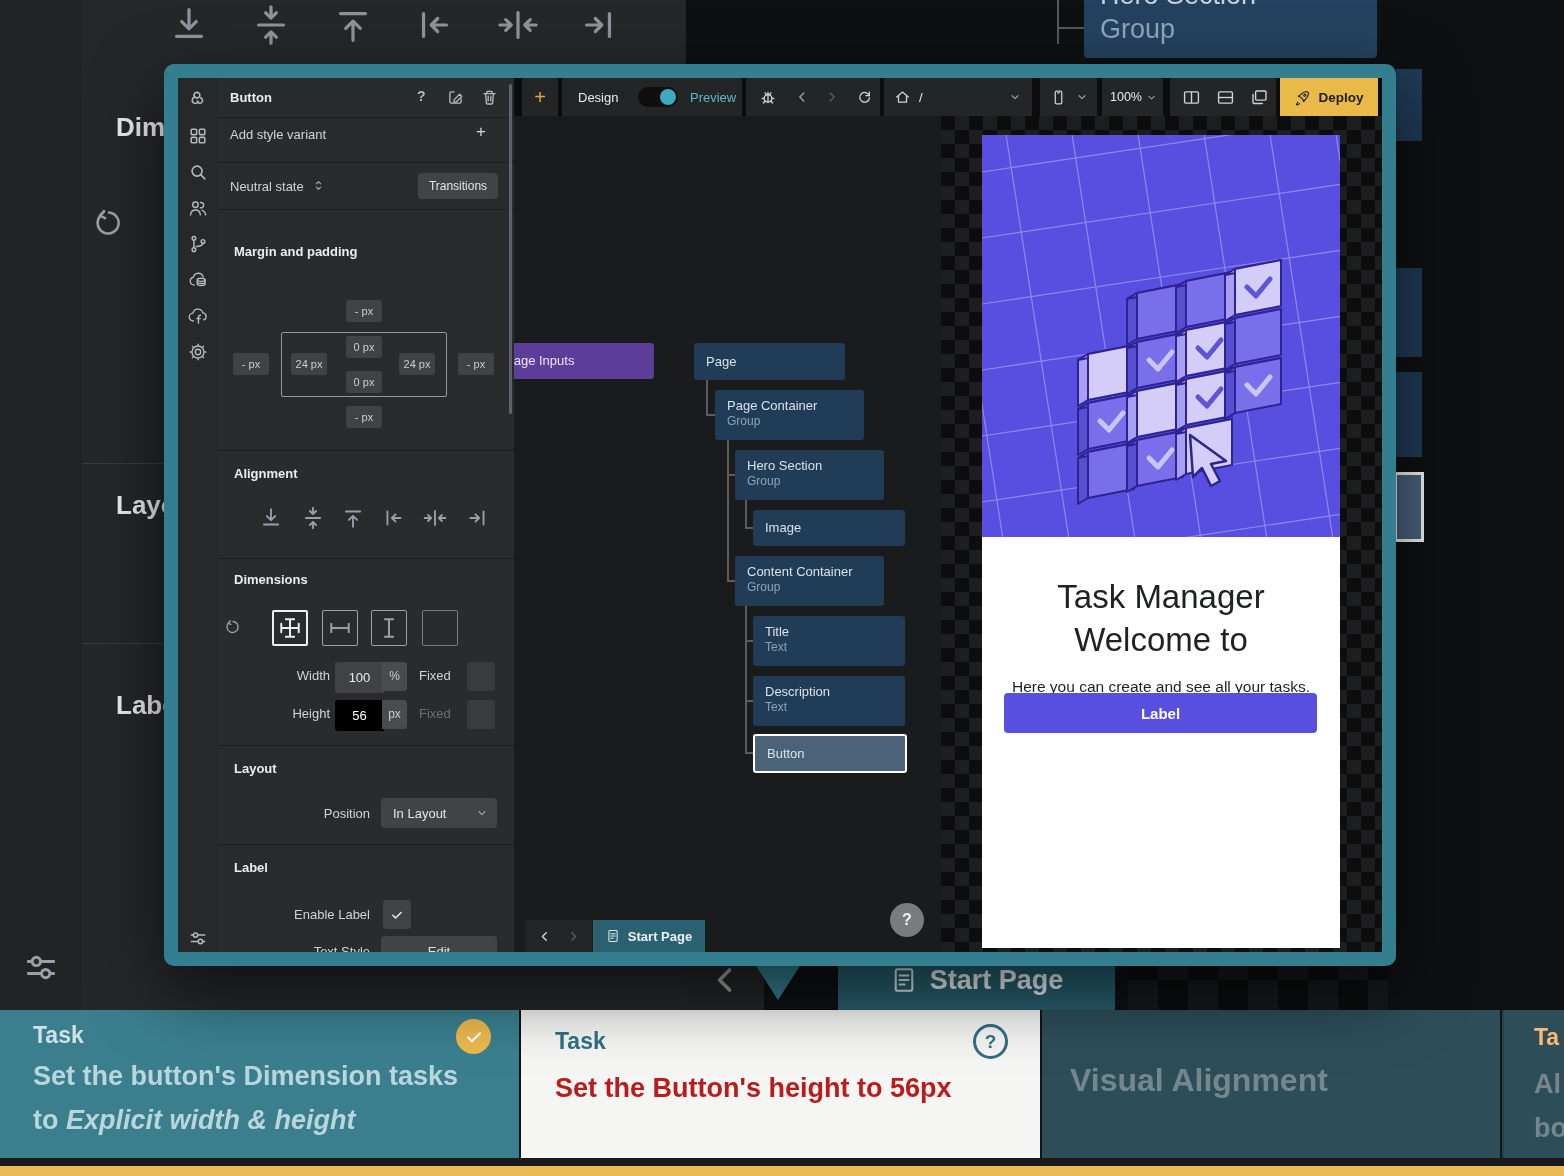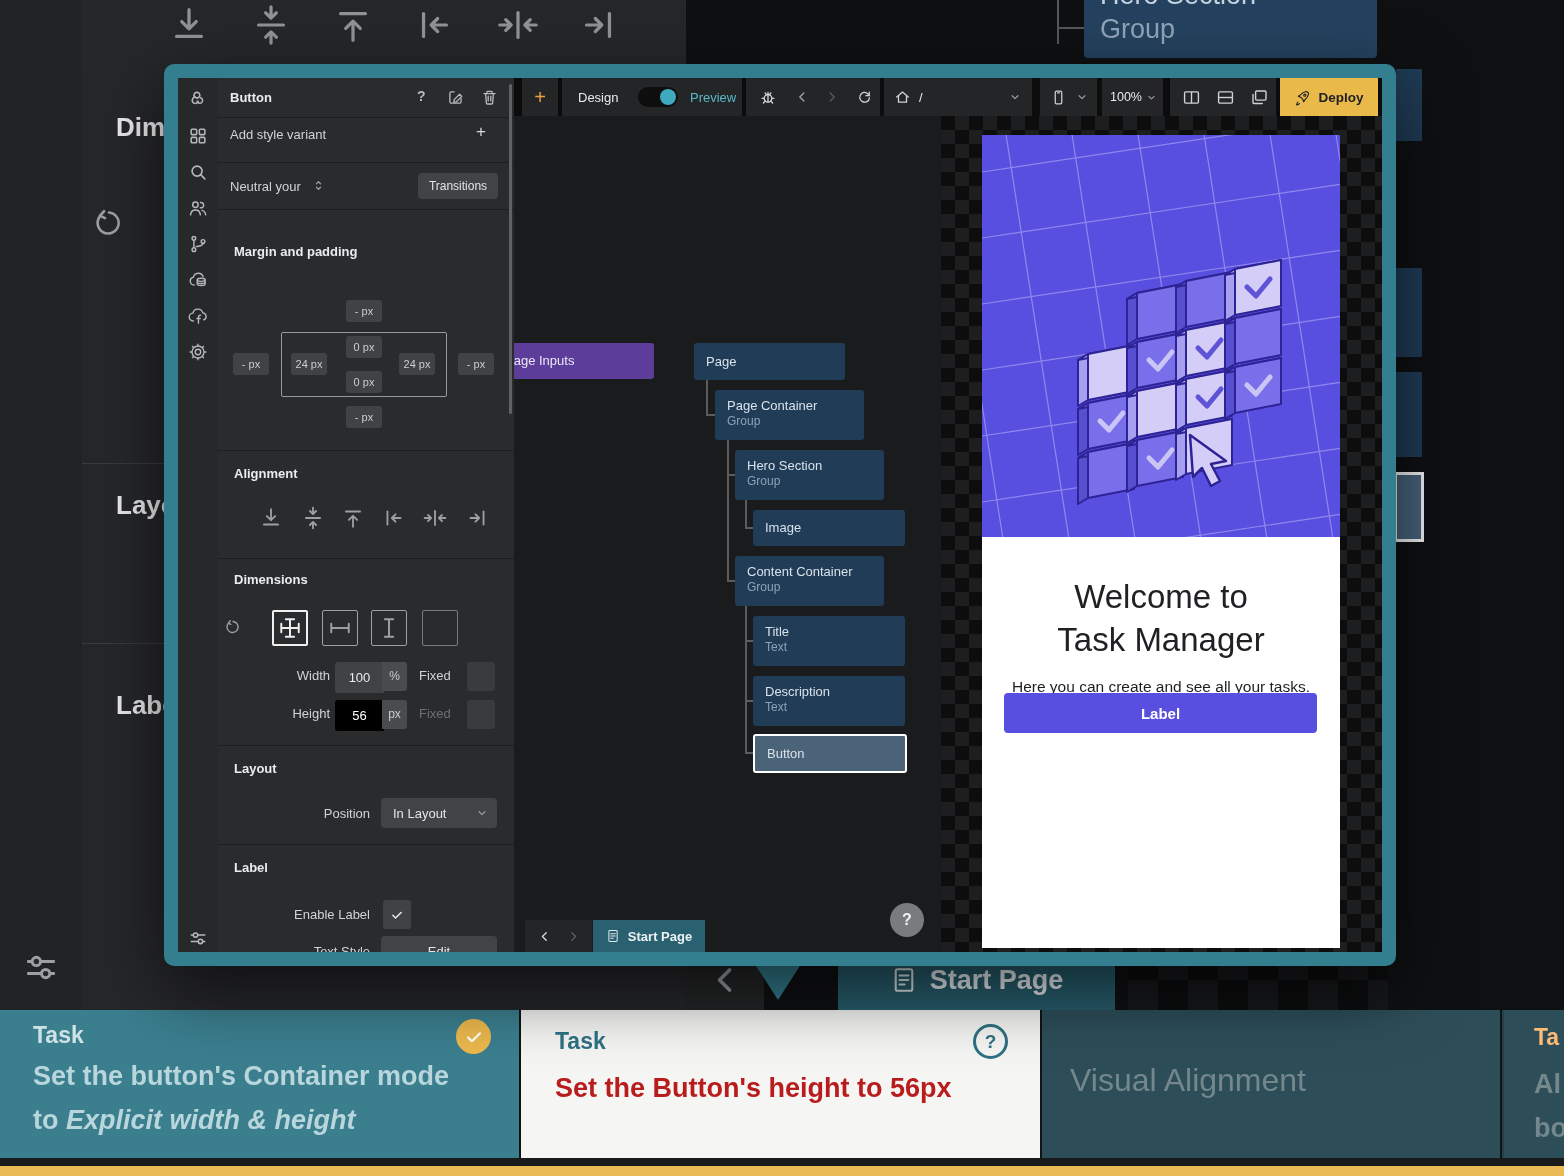--- a/index.html
+++ b/index.html
@@ -352,35 +352,35 @@
   <div class="tail"></div>
 
   <div class="card" style="left:0;width:519px;background:#3b7f8f">
     <div class="t-label" style="left:33px;top:12px;color:#cfe2e6">Task</div>
     <div class="badge" style="left:456px;top:9px;background:#ecb94d">
       <svg class="ic" style="width:20px;height:20px;color:#fff">
           <use href="#i-check"></use>
         </svg>
     </div>
     <div class="t-body" style="left:33px;top:44px;color:#b9d6dc;width:470px">
-      <span>Set the button's Container mode</span><br>
+      <span>Set the button's Dimension tasks</span><br>
       <span>to </span><span style="font-style:italic">Explicit width &amp; height</span>
     </div>
   </div>
 
   <div class="card" style="left:521px;width:519px;background:#f5f5f3">
     <div class="t-label" style="left:34px;top:18px;color:#2e7184">Task</div>
     <div class="badge" style="left:452px;top:14px;border:3px solid #2e7184;box-sizing:border-box;color:#2e7184;font-size:19px;font-weight:700">
         <span>?</span>
       </div>
     <div class="t-body" style="left:34px;top:56px;color:#b91c1c">Set the Button's height to 56px</div>
   </div>
 
   <div class="card" style="left:1042px;width:458px;background:#2d4e59">
-    <div class="abs" style="left:28px;top:52px;font-size:32px;font-weight:400;color:#73878d">Visual Alignment</div>
+    <div class="abs" style="left:28px;top:52px;font-size:32px;font-weight:700;color:#73878d">Visual Alignment</div>
   </div>
 
   <div class="card" style="left:1502px;width:62px;background:#2d4e59;border-left:2px solid #24424c">
     <div class="t-label" style="left:30px;top:14px;color:#fdba74">Ta</div>
     <div class="t-body" style="left:30px;top:52px;color:#73878d">
       <span>Al</span><br>
       <span>bo</span>
     </div>
   </div>
 
@@ -428,21 +428,21 @@
           </svg>
         <svg class="ic abs" style="left:262px;top:10px;width:19px;height:19px;color:#b7bbbf;cursor:pointer">
             <use href="#i-trash"></use>
           </svg>
         <div class="hr" style="top:39px"></div>
 
         <div class="lbl" style="left:12px;top:49px">Add style variant</div>
         <div class="abs" style="left:258px;top:44px;font-size:17px;color:#d5d7da;cursor:pointer"><span>+</span></div>
         <div class="hr" style="top:84px"></div>
 
-        <div class="lbl" style="left:12px;top:101px">Neutral your</div>
+        <div class="lbl" style="left:12px;top:101px">Neutral state</div>
         <svg class="ic abs" style="left:93px;top:100px;width:15px;height:15px;color:#9aa0a6">
             <use href="#i-sort"></use>
           </svg>
         <div class="btn" style="left:200px;top:95px;width:80px;height:26px">
             <span>Transitions</span>
           </div>
         <div class="hr" style="top:131px"></div>
 
         <div class="sec" style="left:16px;top:166px">Margin and padding</div>
 
@@ -699,22 +699,22 @@
                 <use href="#chk" x="194" y="244" stroke="#5f54d8"></use>
               <use href="#cube" x="243" y="232" style="--f:#7a6fea;--s:#584fd0;--t:#6a60e2"></use>
                 <use href="#chk" x="243" y="232" stroke="#cbc5f6"></use>
               <use href="#cube" x="96" y="317" style="--f:#7a6fea;--s:#584fd0;--t:#6a60e2"></use>
               <use href="#cube" x="145" y="305" style="--f:#7a6fea;--s:#584fd0;--t:#6a60e2"></use>
                 <use href="#chk" x="145" y="305" stroke="#cbc5f6"></use>
               <use href="#cube" x="194" y="293"></use>
               <polygon points="208,300 244,326 229,329 238,346 229,351 220,333 211,342" fill="#d3cdf7" stroke="#2e2394" stroke-width="2.5" stroke-linejoin="round"></polygon>
             </svg>
             <div class="ptitle">
+              <div>Task Manager</div>
               <div>Welcome to</div>
-              <div>Task Manager</div>
             </div>
             <div class="psub">Here you can create and see all your tasks.</div>
             <div class="pbtn">
                 <span>Label</span>
               </div>
           </div>
 
           <div class="tabbox" style="left:11px;top:804px;width:67px;height:32px;gap:14px">
             <svg class="ic" style="width:15px;height:15px;color:#d5d7da">
                 <use href="#i-chevl"></use>

